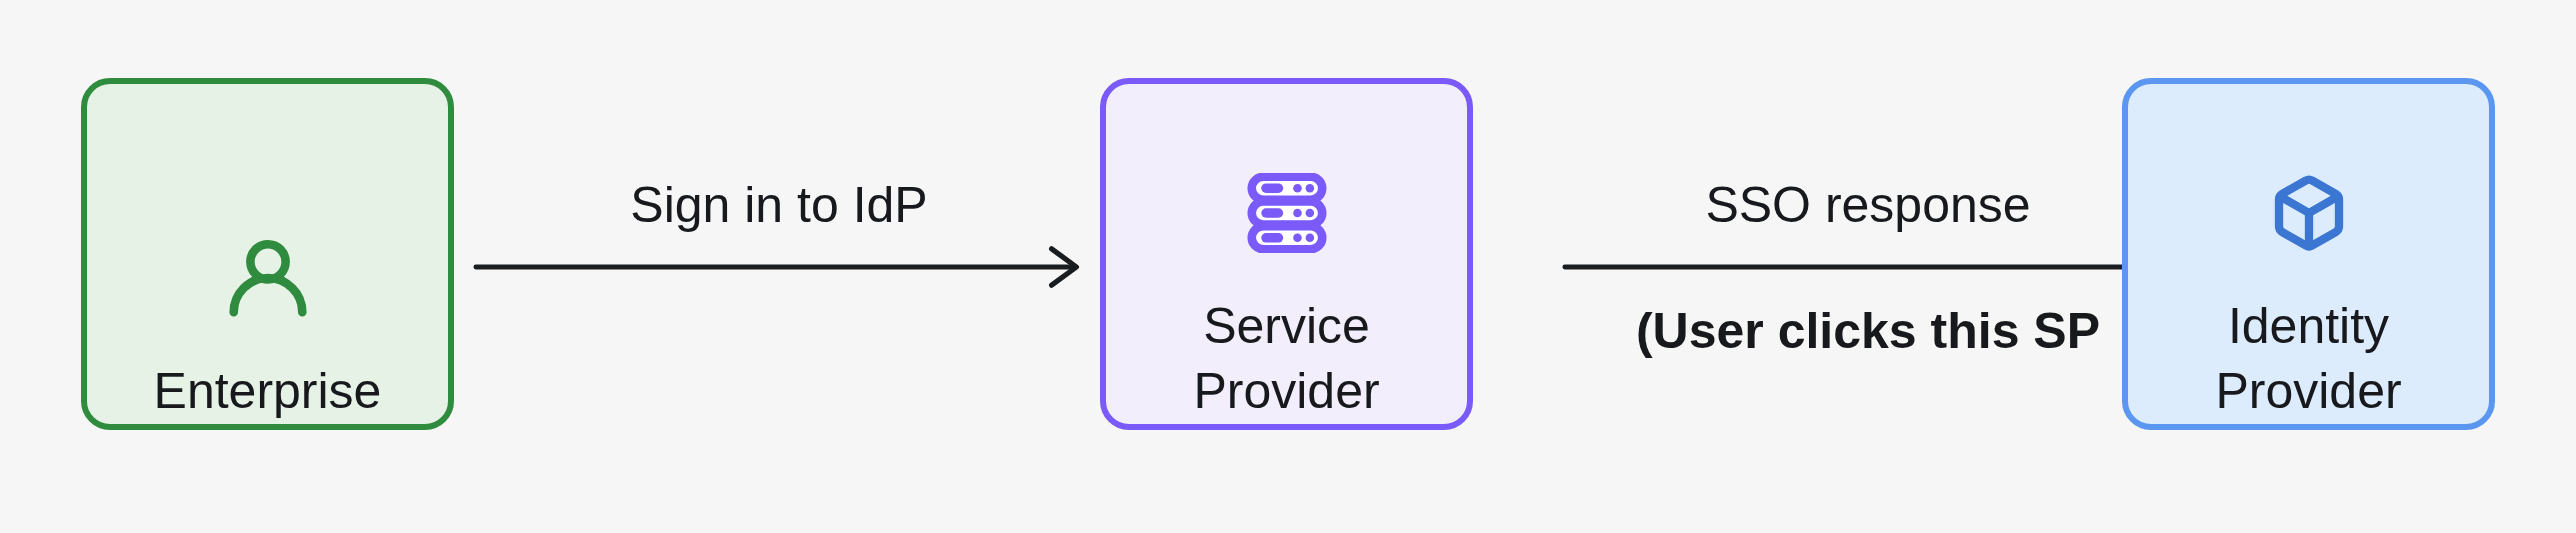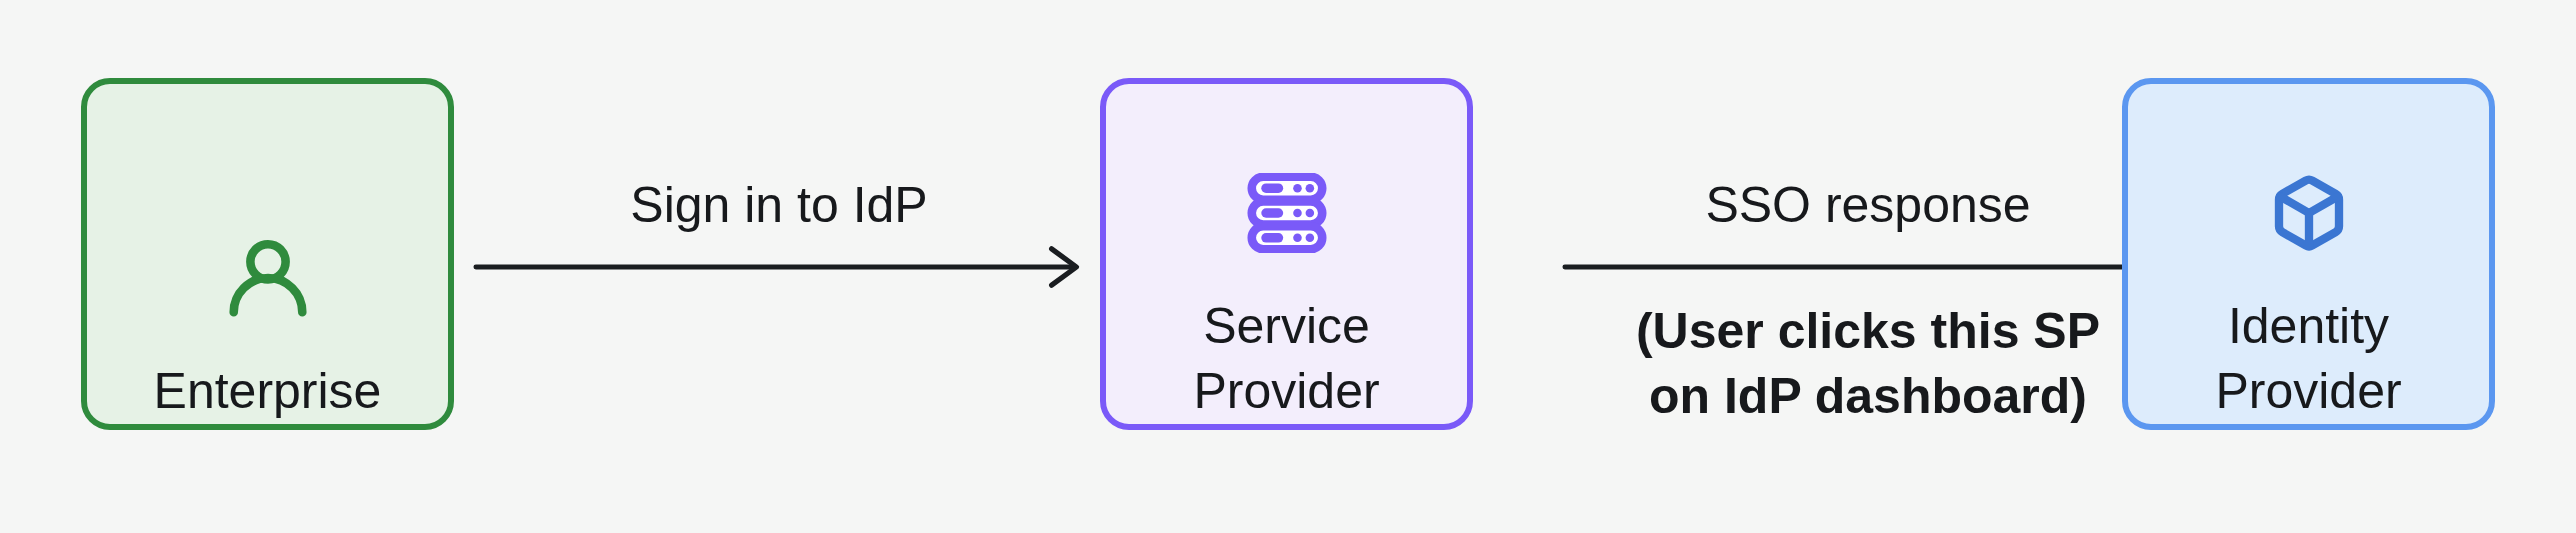--- a/index.html
+++ b/index.html
@@ -85,21 +85,20 @@
 
 <div class="edge-label x2">SSO response</div>
 <div class="edge-arrow x2" style="color: rgb(26, 29, 32);">
   <svg viewBox="0 0 642 48" fill="none" stroke="currentColor">
     <line x1="3" y1="24" x2="630" y2="24" stroke-width="5" stroke-linecap="round"></line>
     <polyline points="607,5 633,24 607,43" stroke-width="5.5" stroke-linecap="round" stroke-linejoin="round"></polyline>
   </svg>
 </div>
 <div class="edge-caption x2">
   <div>(User clicks this SP</div>
-  <div>on IdP dashboard)</div>
 </div>
 
 <div class="node" style="left: 2122px; border-color: rgb(91, 151, 240); background-color: rgb(221, 236, 252);">
   <div class="node-icon" style="color: rgb(59, 118, 210);">
     <svg viewBox="0 0 24 24" fill="none" stroke="currentColor" stroke-width="2.5" stroke-linecap="round" stroke-linejoin="round">
       <path d="M21 8a2 2 0 0 0-1-1.73l-7-4a2 2 0 0 0-2 0l-7 4A2 2 0 0 0 3 8v8a2 2 0 0 0 1 1.73l7 4a2 2 0 0 0 2 0l7-4A2 2 0 0 0 21 16Z"></path>
       <path d="m3.3 7 8.7 5 8.7-5"></path>
       <path d="M12 22V12"></path>
     </svg>
   </div>

